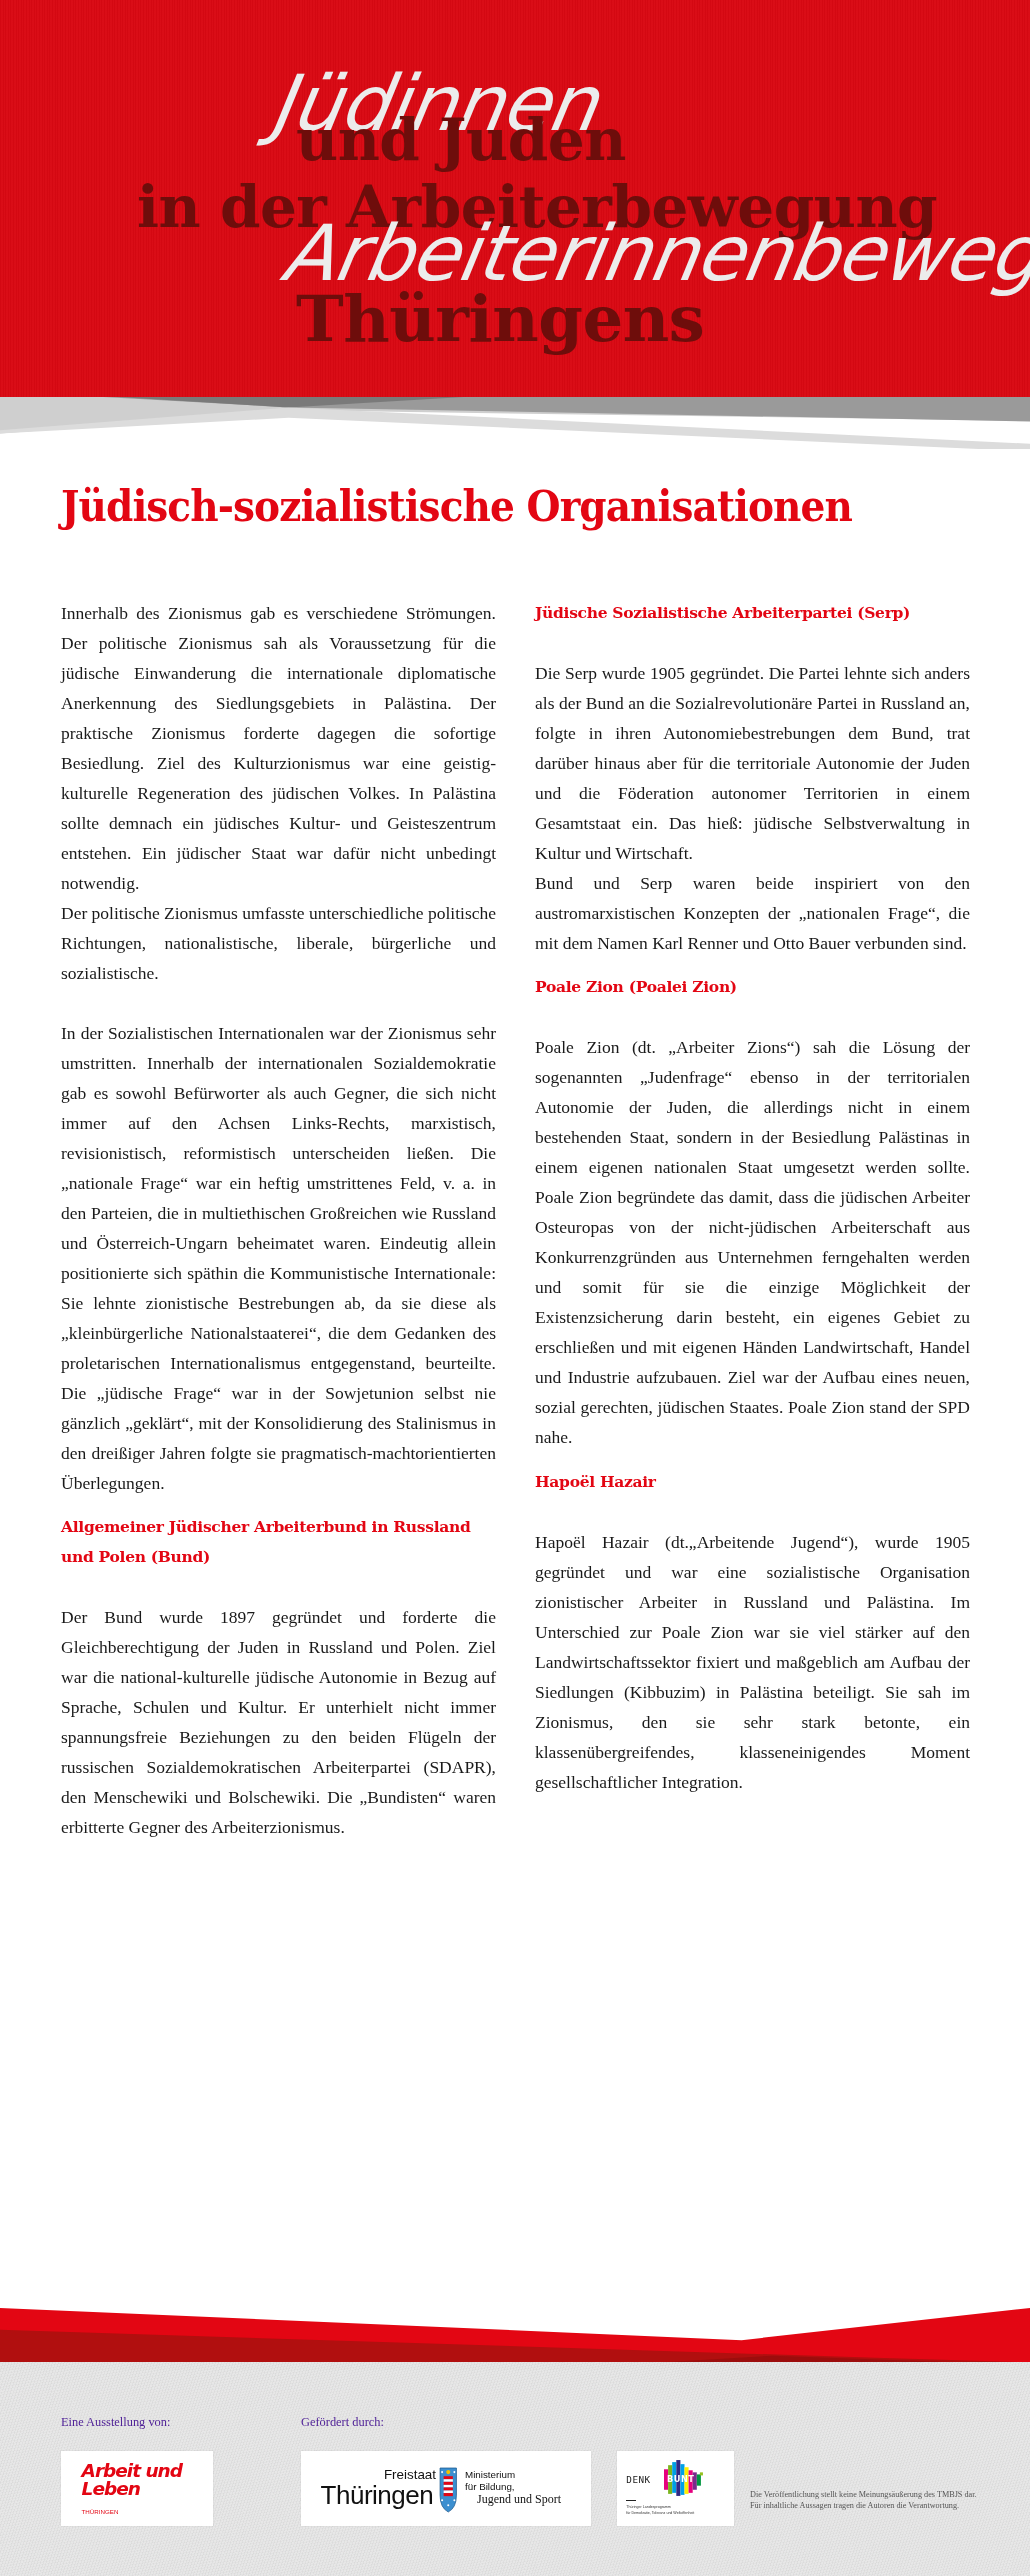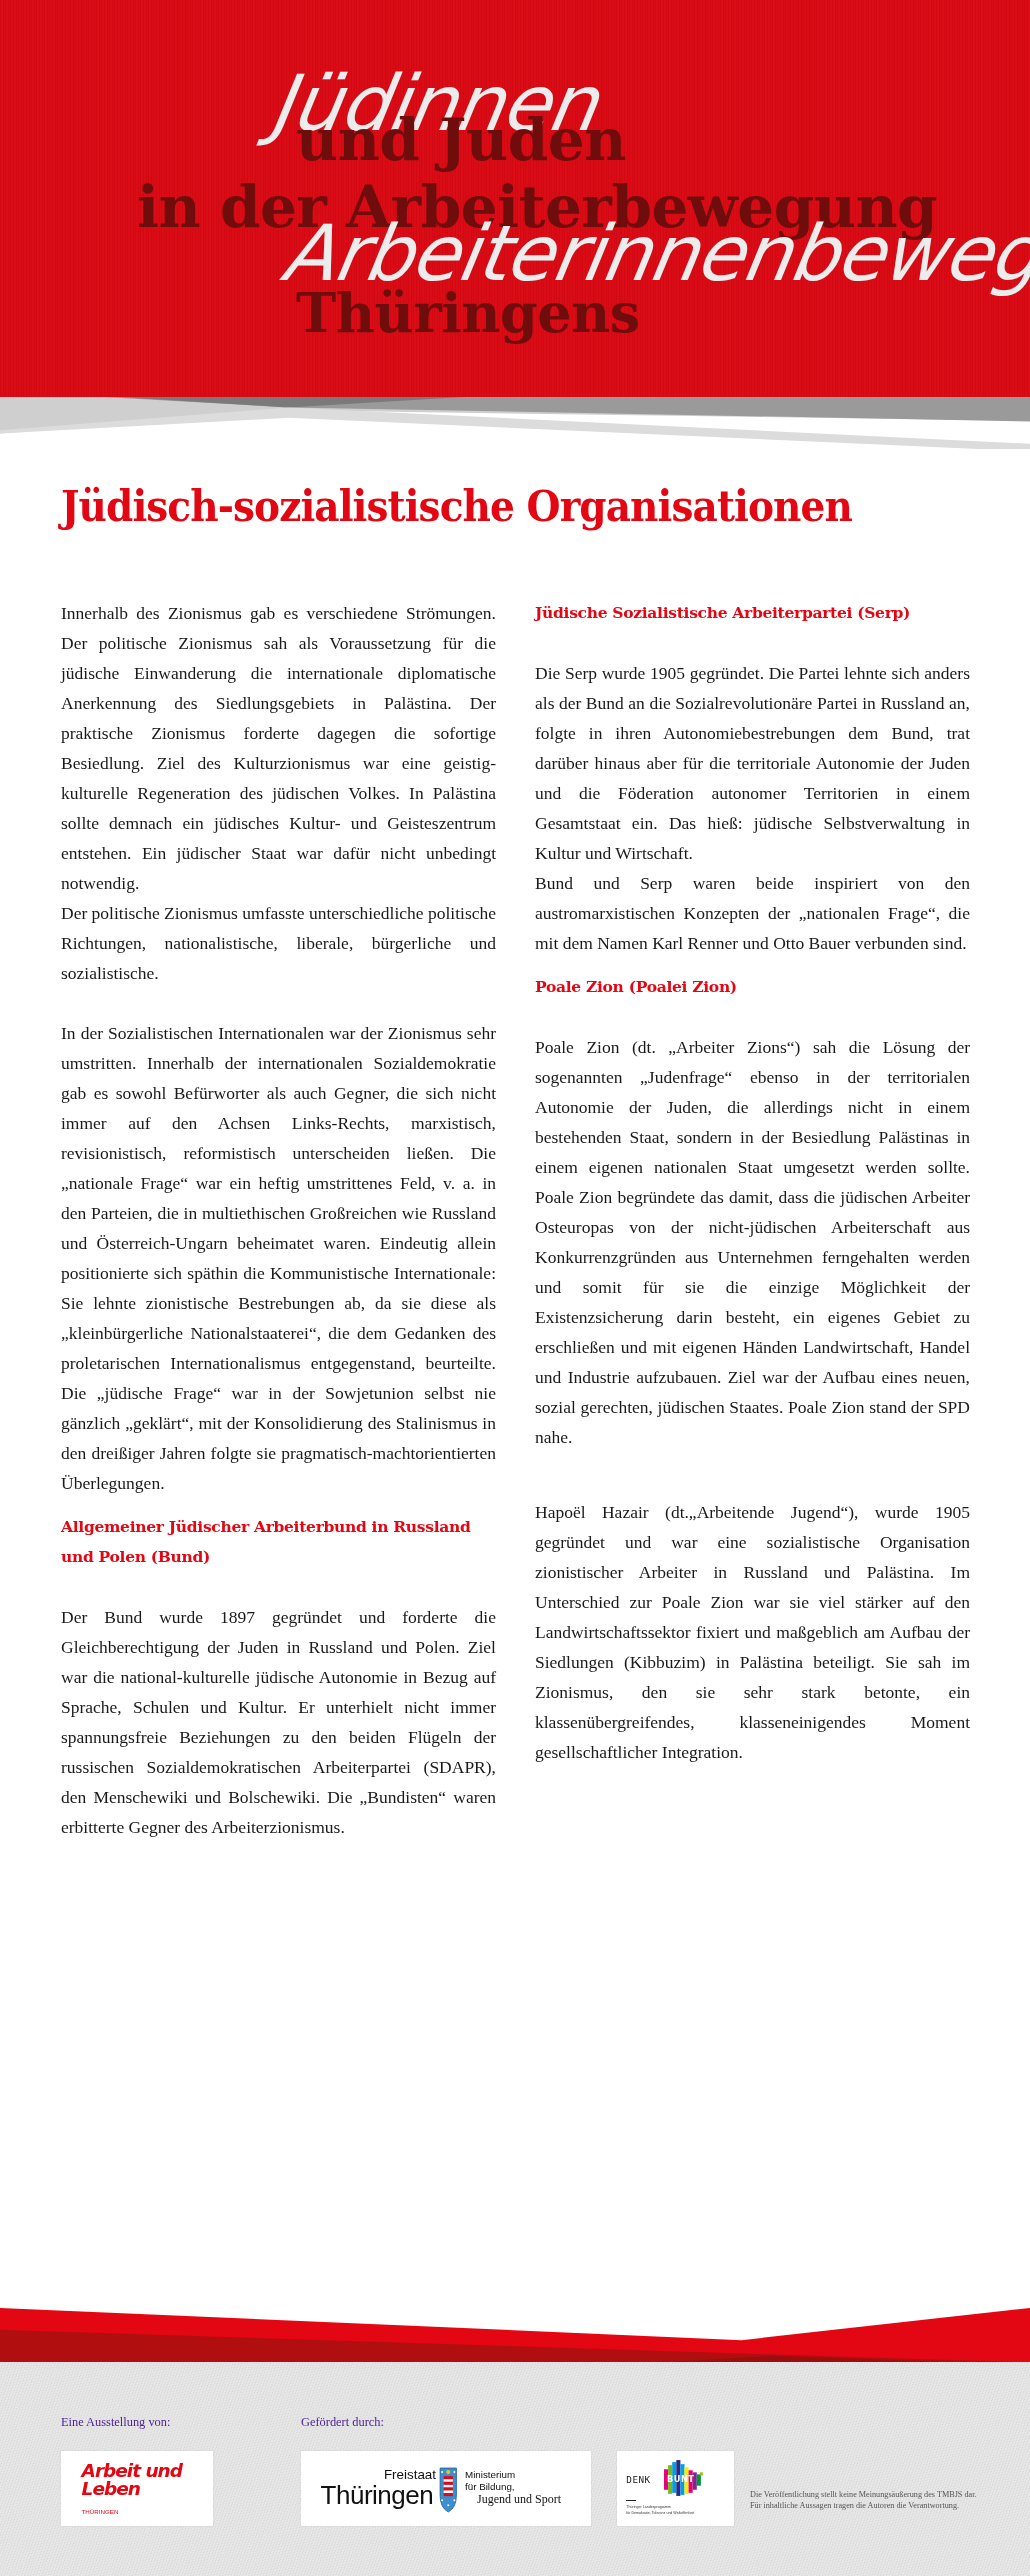--- a/index.html
+++ b/index.html
@@ -24,21 +24,21 @@
   .disclaimer{position:absolute;left:750px;top:2489px;width:227px;font-family:"Liberation Serif","DejaVu Serif",serif;font-size:8.2px;line-height:11.3px;color:#555;}
 </style>
 </head>
 <body>
 
 <div class="header">
   <div class="title-script" style="left:278px;top:59px;font-size:77px;">Jüdinnen</div>
   <div class="title-dark" style="left:296px;top:106px;font-size:58px;">und Juden</div>
   <div class="title-dark" style="left:117px;top:173px;font-size:58px;margin-left:20px;">in der Arbeiterbewegung</div>
   <div class="title-script" style="left:289px;top:209px;font-size:77px;">Arbeiterinnenbewegung</div>
-  <div class="title-dark" style="left:296px;top:281px;font-size:54px;">Thüringens</div>
+  <div class="title-dark" style="left:296px;top:281px;font-size:64px;">Thüringens</div>
 </div>
 
 <svg class="header-bands" viewBox="0 0 2000 100" preserveAspectRatio="none">
   <polygon points="0,0 2000,0 2000,60 0,60" fill="#ffffff"></polygon>
   <polygon points="0,0 2000,0 2000,46 600,26 0,70" fill="#cfcfcf"></polygon>
   <polygon points="200,0 2000,0 2000,47 560,20" fill="#9a9a9a"></polygon>
   <polygon points="230,0 900,0 560,20" fill="#7a7a7a"></polygon>
   <polygon points="560,20 2000,90 2000,100 1900,100 560,40 0,70 0,64" fill="#dcdcdc"></polygon>
 </svg>
 
@@ -58,20 +58,21 @@
 <div class="col col-right">
   <h3>Jüdische Sozialistische Arbeiterpartei (Serp)</h3>
   <div class="gap"></div>
   <p>Die Serp wurde 1905 gegründet. Die Partei lehnte sich anders als der Bund an die Sozialrevolutionäre Partei in Russland an, folgte in ihren Autonomiebestrebungen dem Bund, trat darüber hinaus aber für die territoriale Autonomie der Juden und die Föderation autonomer Territorien in einem Gesamtstaat ein. Das hieß: jüdische Selbstverwaltung in Kultur und Wirtschaft.</p>
   <p>Bund und Serp waren beide inspiriert von den austromarxistischen Konzepten der „nationalen Frage“, die mit dem Namen Karl Renner und Otto Bauer verbunden sind.</p>
   <div class="gap" style="height:14.4px;"></div>
   <h3>Poale Zion (Poalei Zion)</h3>
   <div class="gap"></div>
   <p>Poale Zion (dt. „Arbeiter Zions“) sah die Lösung der sogenannten „Judenfrage“ ebenso in der territorialen Autonomie der Juden, die allerdings nicht in einem bestehenden Staat, sondern in der Besiedlung Palästinas in einem eigenen nationalen Staat umgesetzt werden sollte. Poale Zion begründete das damit, dass die jüdischen Arbeiter Osteuropas von der nicht-jüdischen Arbeiterschaft aus Konkurrenzgründen aus Unternehmen ferngehalten werden und somit für sie die einzige Möglichkeit der Existenzsicherung darin besteht, ein eigenes Gebiet zu erschließen und mit eigenen Händen Landwirtschaft, Handel und Industrie aufzubauen. Ziel war der Aufbau eines neuen, sozial gerechten, jüdischen Staates. Poale Zion stand der SPD nahe.</p>
   <div class="gap" style="height:14.4px;"></div>
+  <h3>Hapoël Hazair</h3>
   <div class="gap"></div>
   <p>Hapoël Hazair (dt.„Arbeitende Jugend“), wurde 1905 gegründet und war eine sozialistische Organisation zionistischer Arbeiter in Russland und Palästina. Im Unterschied zur Poale Zion war sie viel stärker auf den Landwirtschaftssektor fixiert und maßgeblich am Aufbau der Siedlungen (Kibbuzim) in Palästina beteiligt. Sie sah im Zionismus, den sie sehr stark betonte, ein klassenübergreifendes, klasseneinigendes Moment gesellschaftlicher Integration.</p>
 </div>
 
 <svg class="footer-ribbon" viewBox="0 0 2000 110" preserveAspectRatio="none">
   <polygon points="0,0 1440,62 2000,0 2000,110 0,110" fill="#e30613"></polygon>
   <polygon points="0,42 1700,96 2000,105 2000,110 0,110" fill="#b10f0f"></polygon>
   <polygon points="1200,110 1500,92 2000,110" fill="#9c0d0d"></polygon>
 </svg>
 

